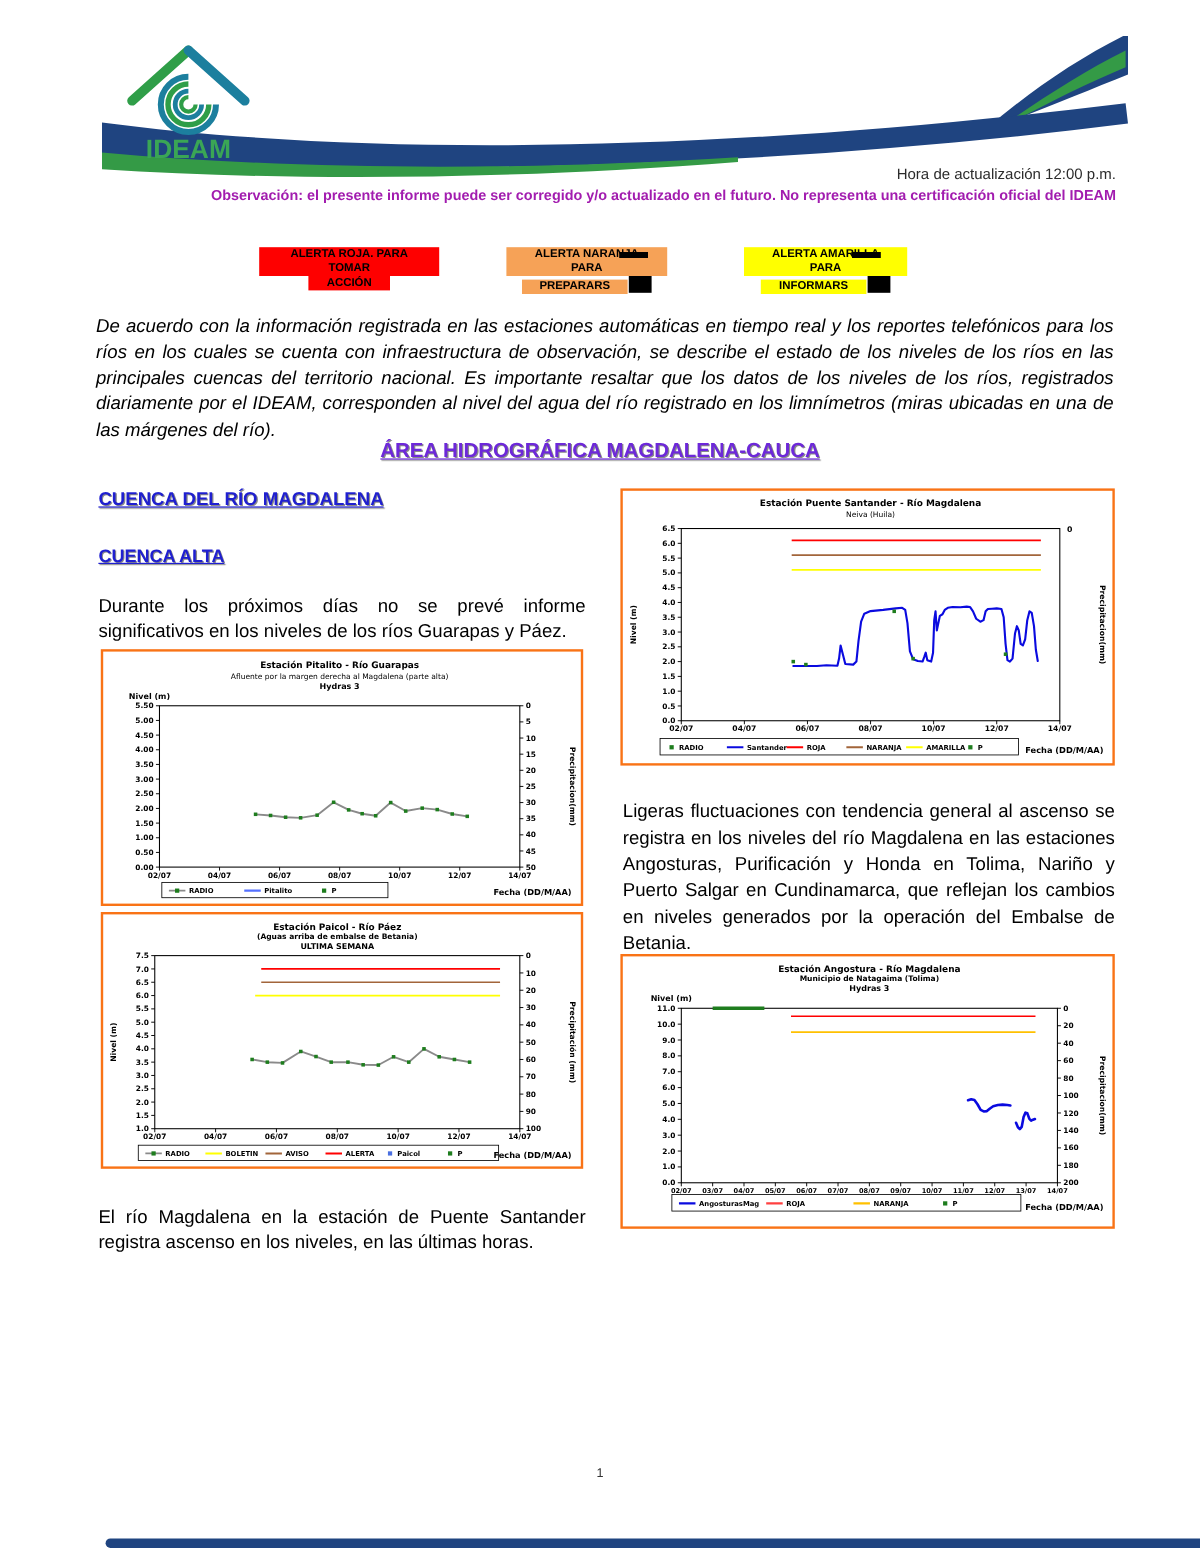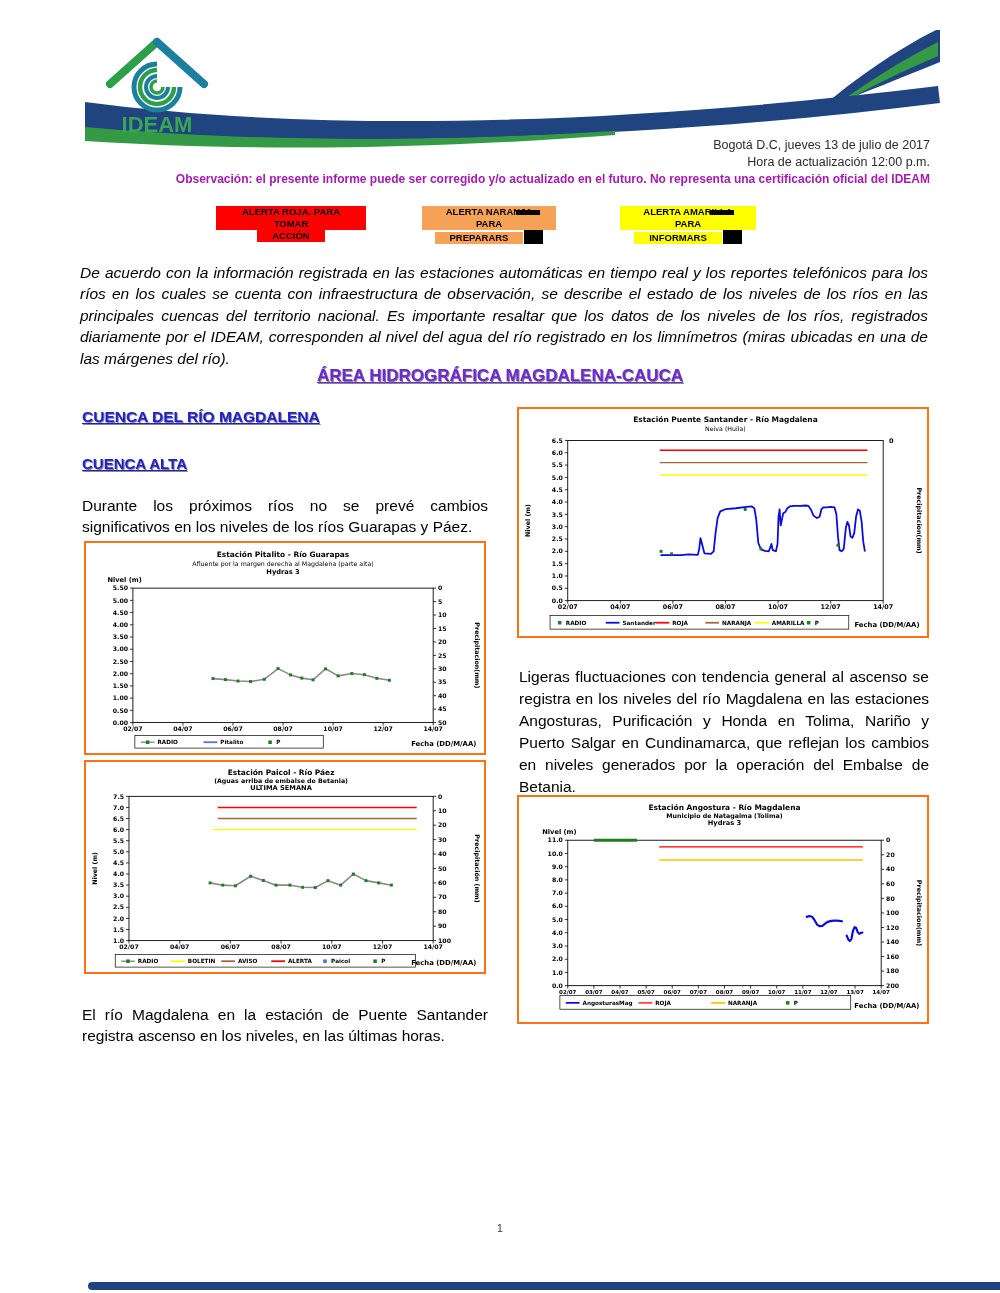--- a/index.html
+++ b/index.html
@@ -69,21 +69,20 @@
       <path d="M63,34 A23,23 0 1 0 86,57" stroke="#1c7f9e" stroke-width="5" fill="none"></path>
       <path d="M63,40 A17,17 0 1 0 80,57" stroke="#2f9e48" stroke-width="4.5" fill="none"></path>
       <path d="M63,46 A11,11 0 1 0 74,57" stroke="#1c7f9e" stroke-width="4" fill="none"></path>
       <path d="M63,51 A6,6 0 1 0 69,57" stroke="#2f9e48" stroke-width="3.5" fill="none"></path>
       <text x="63" y="102" text-anchor="middle" font-size="22" font-weight="bold" fill="#3aa655" font-family="Liberation Sans, sans-serif">IDEAM</text>
     </svg>
   </div>
 
 
   <div class="dateblock">
-    <div>Bogotá D.C, jueves 13 de julio de 2017</div>
     <div>Hora de actualización 12:00 p.m.</div>
     <div class="obs">Observación: el presente informe puede ser corregido y/o actualizado en el futuro. No representa una certificación oficial del IDEAM</div>
   </div>
 
   <div class="badge badge-red" style="left:216px;width:150px;">
     <span class="line"><span class="hl">ALERTA ROJA. PARA TOMAR</span></span>
     <span class="line"><span class="hl">ACCIÓN</span></span>
   </div>
   <div class="badge badge-orange" style="left:422px;width:134px;">
     <span class="line"><span class="hl">ALERTA NARANJA PARA</span><span class="redact-dash"></span></span>
@@ -94,21 +93,21 @@
     <span class="line"><span class="hl">INFORMARS</span><span class="blackbox"></span></span>
   </div>
 
   <p class="intro">De acuerdo con la información registrada en las estaciones automáticas en tiempo real y los reportes telefónicos para los ríos en los cuales se cuenta con infraestructura de observación, se describe el estado de los niveles de los ríos en las principales cuencas del territorio nacional. Es importante resaltar que los datos de los niveles de los ríos, registrados diariamente por el IDEAM, corresponden al nivel del agua del río registrado en los limnímetros (miras ubicadas en una de las márgenes del río).</p>
 
   <div class="section-title">ÁREA HIDROGRÁFICA MAGDALENA-CAUCA</div>
 
   <div class="h-blue h1">CUENCA DEL RÍO MAGDALENA</div>
   <div class="h-blue h2">CUENCA ALTA</div>
 
-  <p class="para p-left1">Durante los próximos ríos no se prevé cambios significativos en los niveles de los ríos Guarapas y Páez.</p>
+  <p class="para p-left1">Durante los próximos días no se prevé informe significativos en los niveles de los ríos Guarapas y Páez.</p>
 
   <div id="c0" class="chart">
       <svg viewBox="0 0 402 214">
         <text x="199" y="14" font-size="7.6" text-anchor="middle" font-weight="bold" fill="#000" font-family="DejaVu Sans, sans-serif">Estación Pitalito  - Río Guarapas</text>
         <text x="199" y="23" font-size="6.4" text-anchor="middle" font-weight="normal" fill="#000" font-family="DejaVu Sans, sans-serif">Afluente por la margen derecha al Magdalena (parte alta)</text>
         <text x="199" y="32" font-size="6.8" text-anchor="middle" font-weight="bold" fill="#000" font-family="DejaVu Sans, sans-serif">Hydras 3</text>
         <rect x="46" y="46" width="306" height="137" fill="none" stroke="#000" stroke-width="0.9"></rect>
         <line x1="43" y1="183" x2="46" y2="183" stroke="#000" stroke-width="0.8"></line>
         <text x="41" y="185.2" font-size="6.3" text-anchor="end" font-weight="bold" fill="#000" font-family="DejaVu Sans, sans-serif">0.00</text>
         <line x1="43" y1="170.54545454545456" x2="46" y2="170.54545454545456" stroke="#000" stroke-width="0.8"></line>

